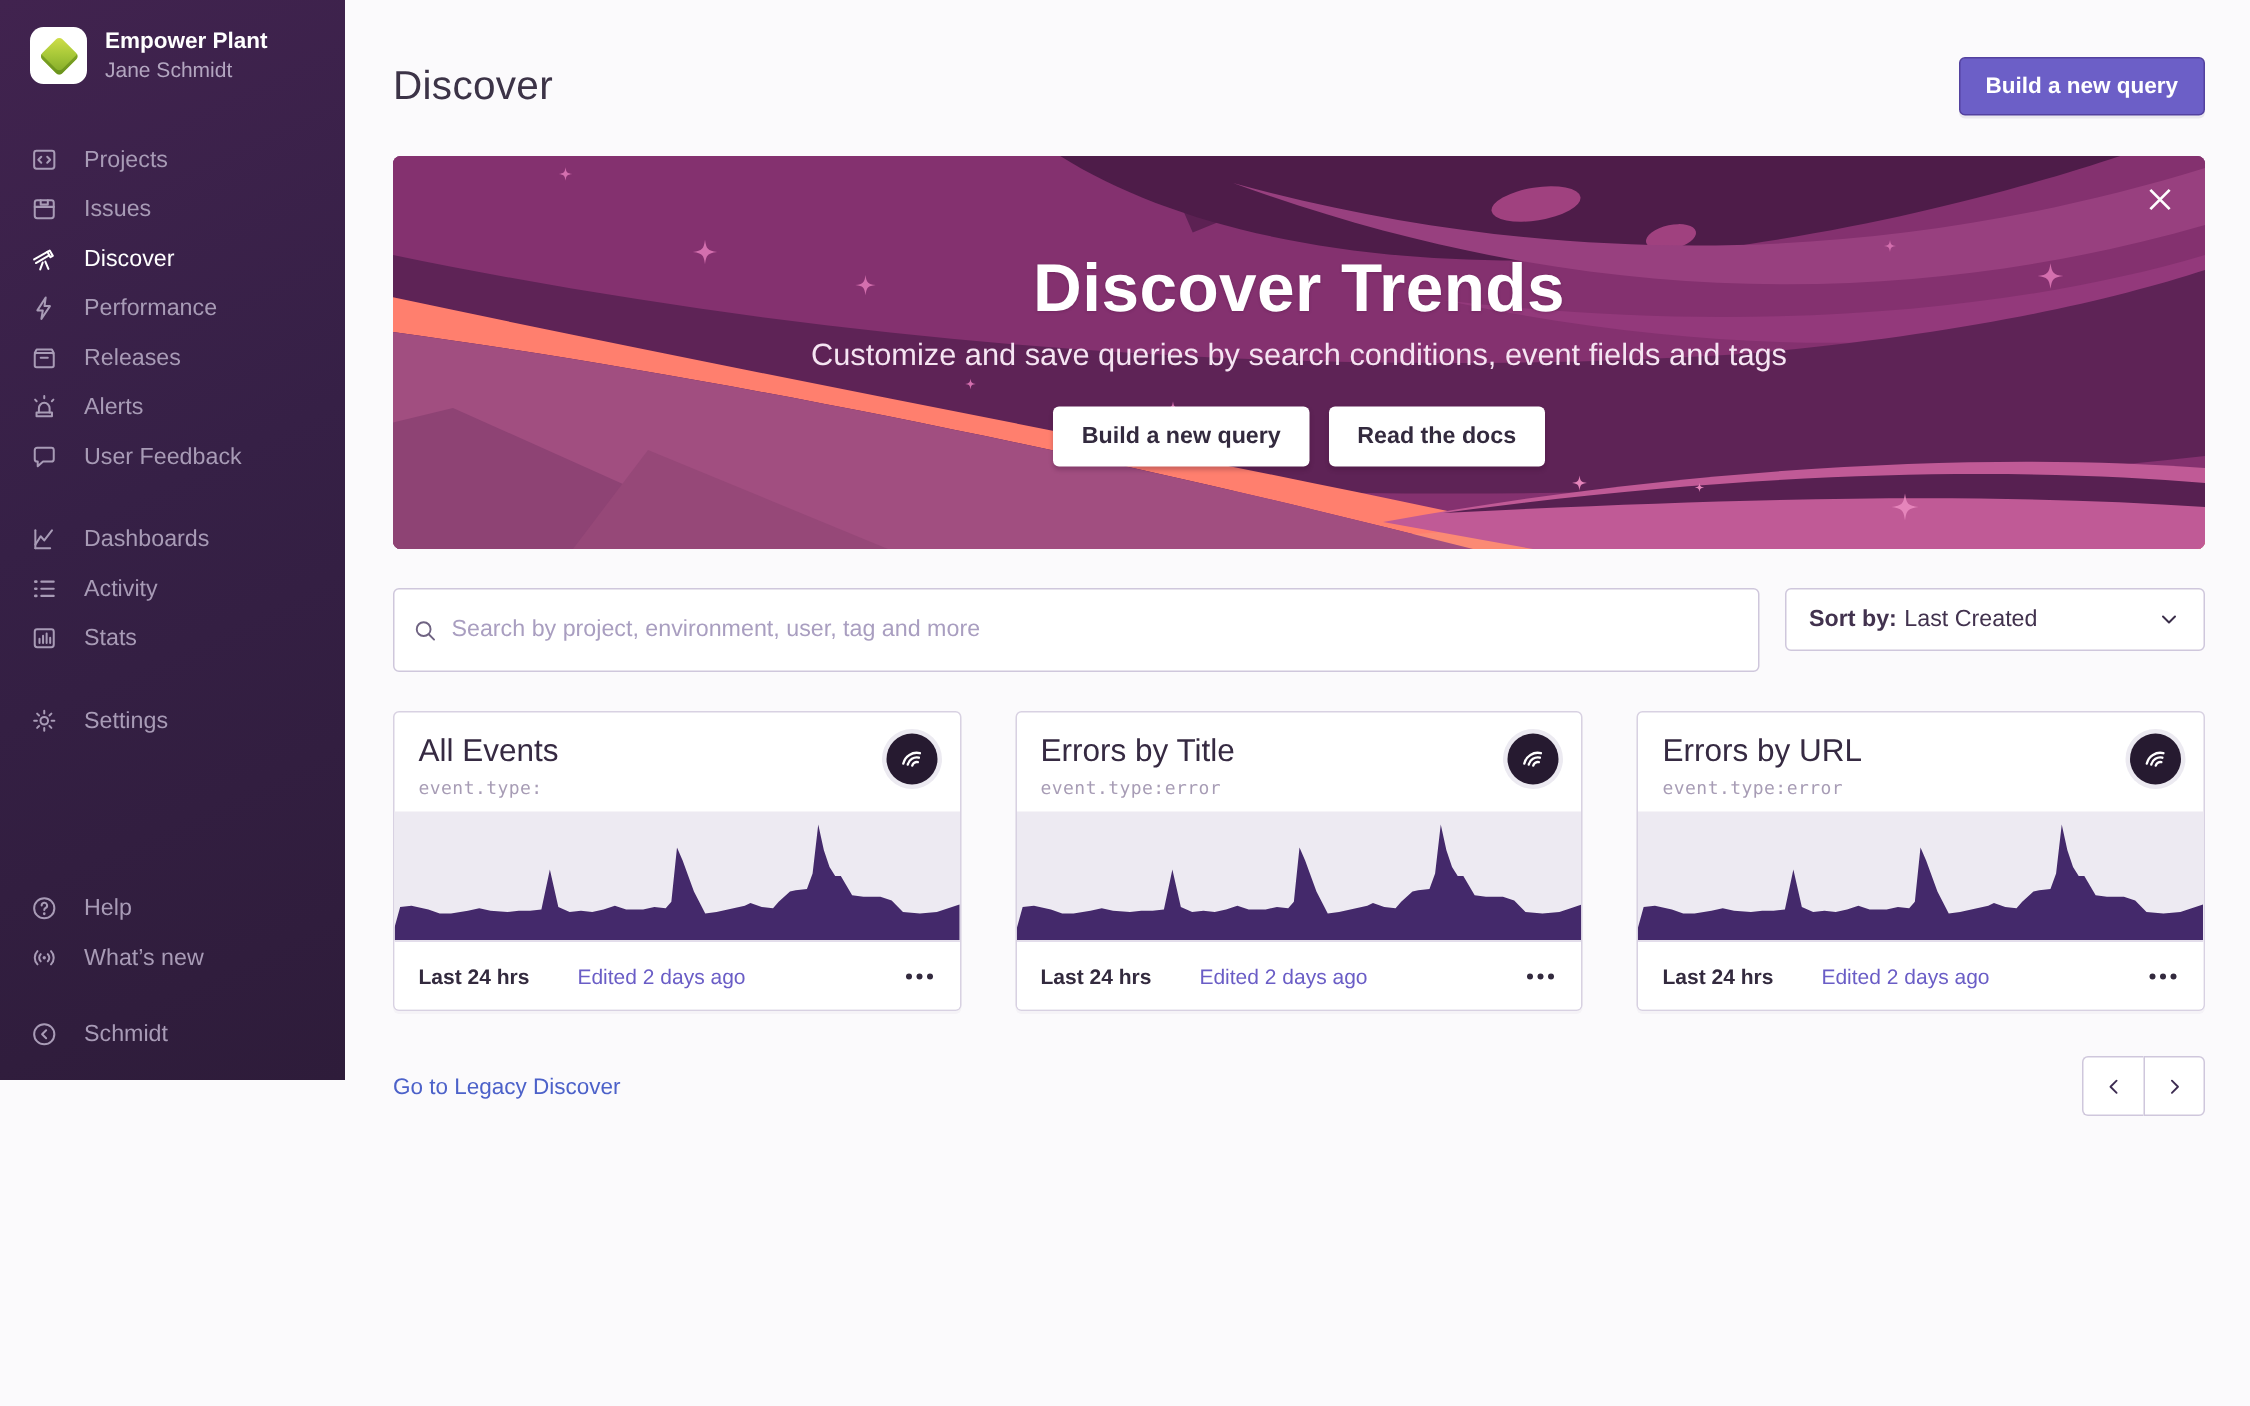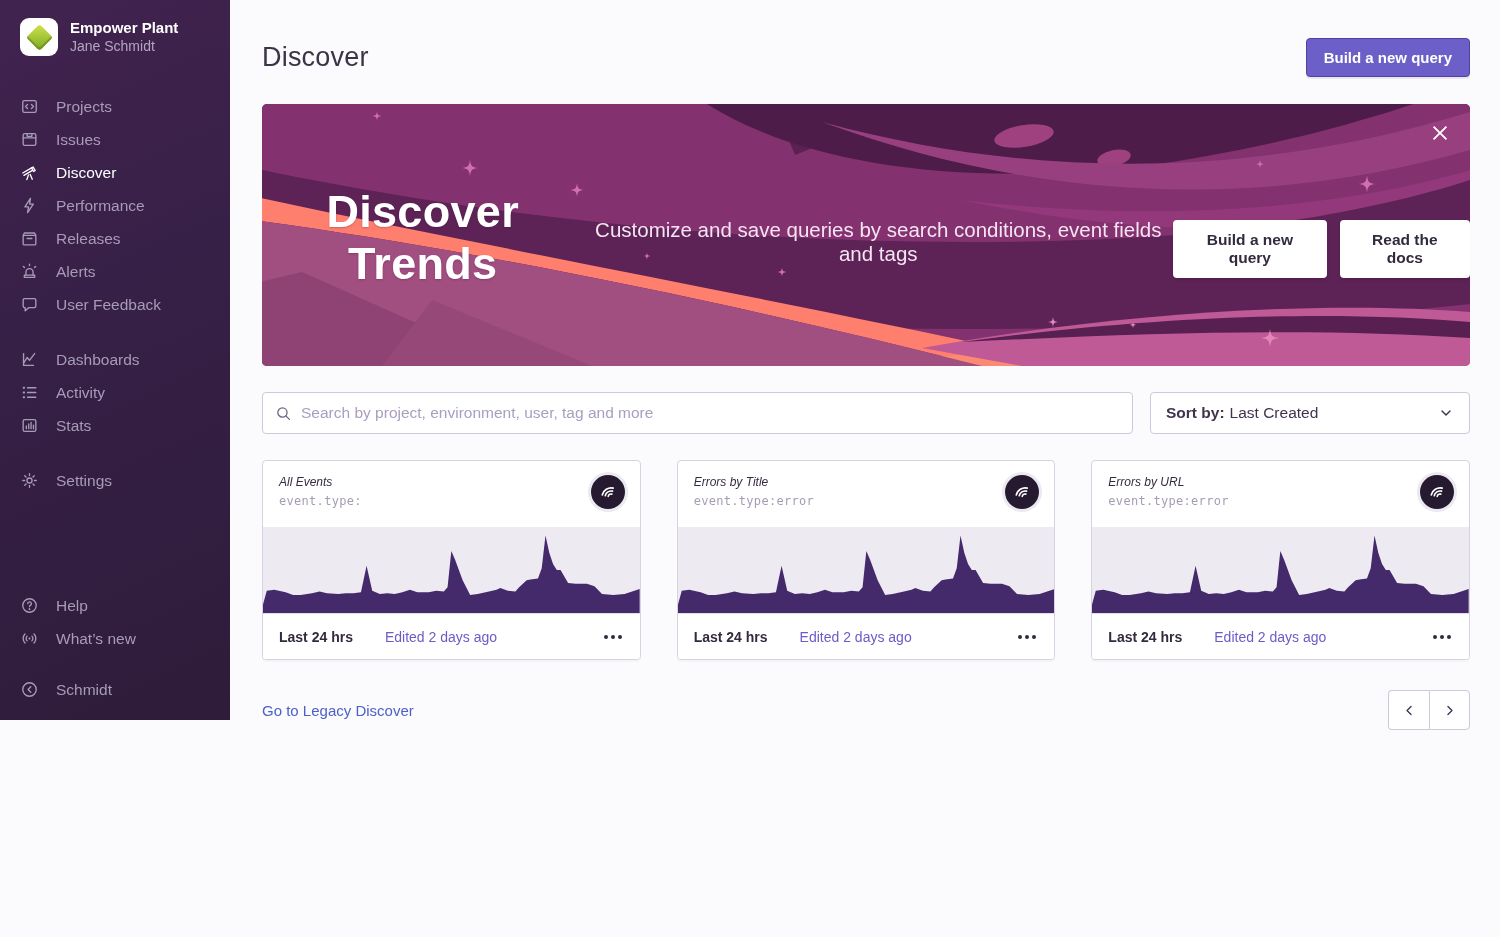--- a/index.html
+++ b/index.html
@@ -66,65 +66,65 @@
     background:#7b2d6e;
   }
   .banner svg.art { position:absolute; inset:0; width:100%; height:100%; }
   .banner-close {
     position:absolute; top:16px; right:16px; width:28px; height:28px;
     background:none; border:none; cursor:pointer; z-index:3;
   }
   .banner-close svg { stroke:#fff; stroke-width:2; width:22px; height:22px; }
   .banner-content {
     position:absolute; inset:0; z-index:2;
-    display:flex; align-items:center; justify-content:center;
+    display:flex; flex-direction:column; align-items:center; justify-content:center;
     text-align:center; padding-top:6px;
   }
   .banner-title {
     color:#fff; font-size:45px; font-weight:bold; letter-spacing:.3px;
     text-shadow:0 1px 2px rgba(60,10,50,.25);
   }
   .banner-subtitle { color:#f5e4f2; font-size:20.5px; margin-top:7px; }
   .banner-buttons { display:flex; gap:13px; margin-top:22px; }
   .btn-white {
     background:#fff; color:#332a3e; font-weight:bold; font-size:15.5px;
     border:none; border-radius:4px; padding:11px 19px; cursor:pointer;
     box-shadow:0 2px 3px rgba(50,10,45,.25);
     font-family:"Liberation Sans", sans-serif;
   }
 
   
   .toolbar { display:flex; gap:17px; margin-top:26px; }
   .search-box {
-    flex:1; height:42px; background:#fff; border:1px solid #cfc7dc; border-radius:4px;
+    flex:1; height:56px; background:#fff; border:1px solid #cfc7dc; border-radius:4px;
     display:flex; align-items:center; padding:0 12px; gap:9px;
   }
   .search-box svg { width:17px; height:17px; stroke:#6f6382; stroke-width:1.8; flex:none; }
   .search-box input {
     border:none; outline:none; flex:1; font-size:15.5px; color:#433a50;
     font-family:"Liberation Sans", sans-serif; background:transparent;
   }
   .search-box input::placeholder { color:#a99ec0; }
   .sort-select {
-    width:320px; height:42px; background:#fff; border:1px solid #cfc7dc; border-radius:4px;
+    width:280px; height:42px; background:#fff; border:1px solid #cfc7dc; border-radius:4px;
     display:flex; align-items:center; justify-content:space-between;
     padding:0 15px; cursor:pointer; font-size:15.5px; color:#42324e;
   }
   .sort-select b { font-weight:bold; margin-right:5px; }
   .sort-select svg { width:16px; height:16px; stroke:#3a2d49; stroke-width:2; }
 
   
   .cards { display:grid; grid-template-columns:repeat(3,1fr); gap:36px; margin-top:26px; }
   .card {
     background:#fff; border:1px solid #d8d1e2; border-radius:4px;
     box-shadow:0 2px 0 rgba(54,45,89,.03); cursor:pointer;
     display:flex; flex-direction:column; overflow:hidden; position:relative;
   }
   .card-head { padding:14px 16px 10px; position:relative; height:66px; }
-  .card-title { font-size:12px; color:#362a42;font-style:italic; }
+  .card-title { font-size:21px; color:#362a42; }
   .card-query {
     font-family:"DejaVu Sans Mono", monospace; font-size:12px; color:#a79cb5;
     margin-top:5px; letter-spacing:.3px;
   }
   .card-badge {
     position:absolute; top:14px; right:15px; width:34px; height:34px; border-radius:50%;
     background:#261a30; display:flex; align-items:center; justify-content:center;
     box-shadow:0 0 0 3px #eceaf1;
   }
   .card-badge svg { width:20px; height:20px; stroke:#fff; stroke-width:1.9; fill:none; stroke-linecap:round; }

